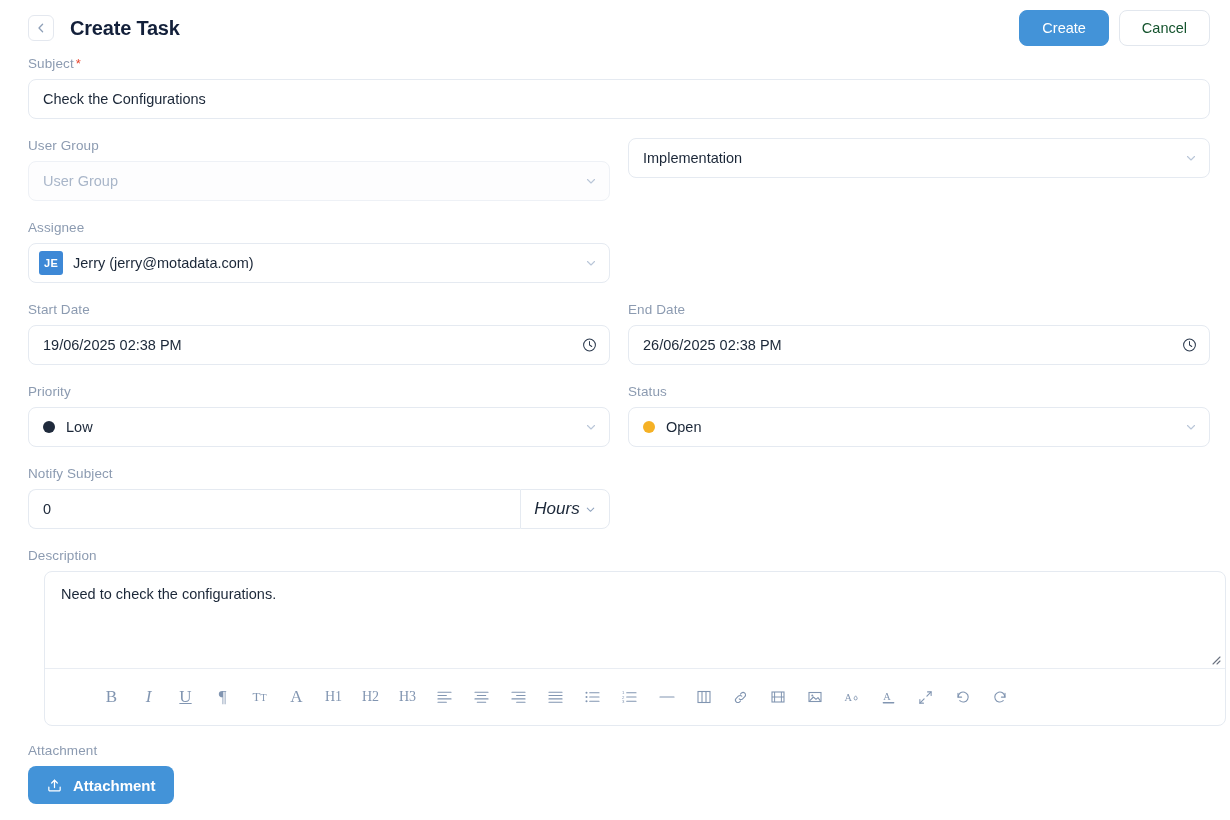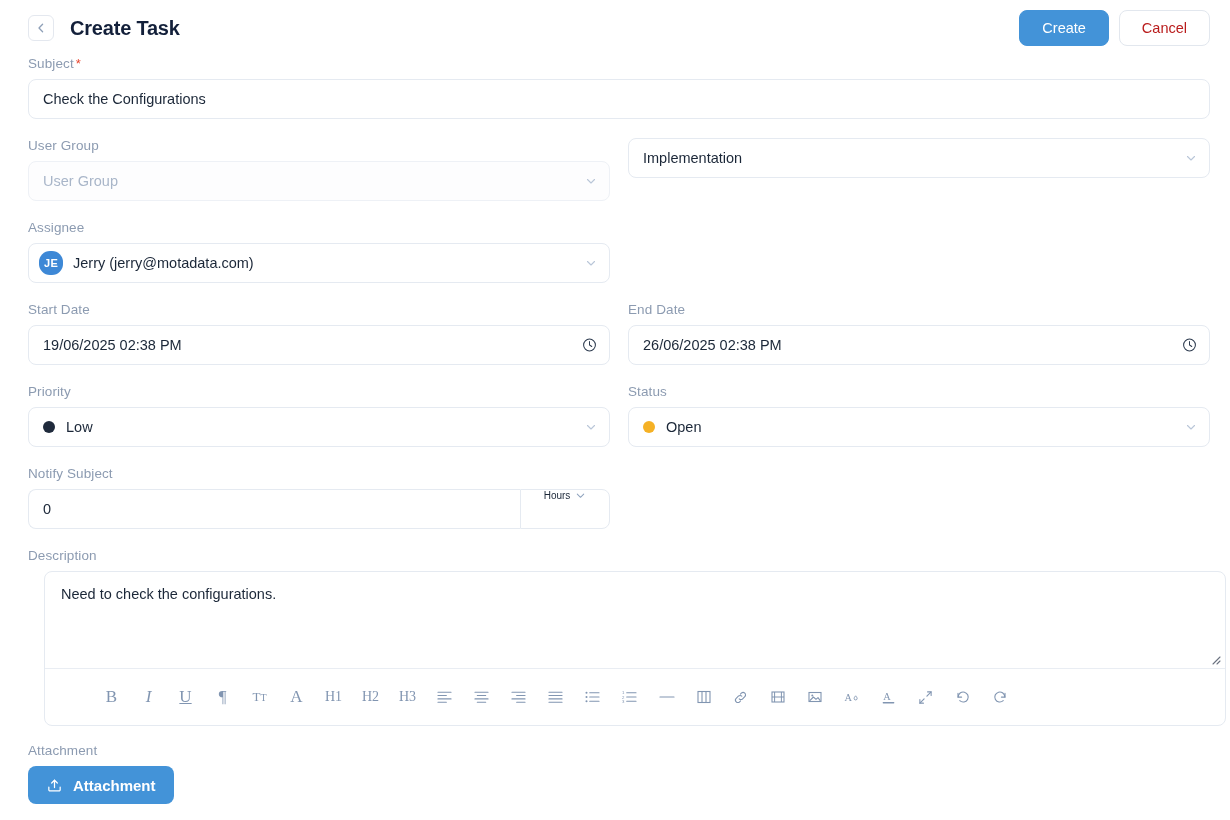--- a/index.html
+++ b/index.html
@@ -28,21 +28,21 @@
     font-size: 20px; font-weight: bold; letter-spacing: -0.2px;
     margin-left: 16px; color: #13203a;
   }
   .header-actions { margin-left: auto; display: flex; align-items: center; gap: 10px; }
   .btn {
     height: 36px; padding: 0 22px; border-radius: 8px; font-size: 14.5px;
     display: inline-flex; align-items: center; justify-content: center;
     cursor: pointer; border: 1px solid transparent; white-space: nowrap;
   }
   .btn-primary { background: #4393d8; color: #fff; border-color: #4393d8; }
-  .btn-secondary { background: #fff; color: #b91c1c; border-color: #e2e7ee; }
+  .btn-secondary { background: #fff; color: #14532d; border-color: #e2e7ee; }
 
   
   .form { padding: 0 20px 0 28px; }
   .row { display: flex; gap: 18px; }
   .col { width: 582px; flex: none; }
   .col-full { width: 1182px; flex: none; }
   .label {
     font-size: 13.5px; color: #8c9bb1; margin-bottom: 8px; display: block;
     letter-spacing: .1px;
   }
@@ -58,39 +58,39 @@
   .value { white-space: nowrap; overflow: hidden; text-overflow: ellipsis; }
   .caret {
     position: absolute; right: 12px; top: 50%; transform: translateY(-50%);
     width: 12px; height: 12px; pointer-events: none;
   }
   .clock {
     position: absolute; right: 12px; top: 50%; transform: translateY(-50%);
   }
   .dot { width: 12px; height: 12px; border-radius: 50%; flex: none; margin-right: 11px; }
   .avatar {
-    width: 24px; height: 24px; border-radius: 11px; background: #3d88d6; color: #fff;
+    width: 24px; height: 24px; border-radius: 3px; background: #3d88d6; color: #fff;
     font-size: 11px; font-weight: bold; display: flex; align-items: center;
     justify-content: center; margin-right: 10px; flex: none; letter-spacing: .3px;
   }
 
   
   .row + .row, .row + .block, .block + .row, .block + .block { margin-top: 19px; }
 
   
   .split { display: flex; width: 582px; }
   .split .num {
     flex: 1; height: 40px; border: 1px solid #e5eaf1; border-right: none;
     border-radius: 8px 0 0 8px; display: flex; align-items: center;
     padding: 0 14px; font-size: 14.5px; background: #fff;
   }
   .split .unit {
     width: 90px; height: 40px; border: 1px solid #e5eaf1; border-radius: 0 8px 8px 0;
-    display: flex; justify-content: center; gap: 5px;
-    font-size: 10px; background: #fff; cursor: pointer;
+    display: flex; align-items: center; justify-content: center; gap: 5px;
+    font-size: 17px; background: #fff; cursor: pointer; font-style: italic;
   }
 
   
   .editor-box {
     width: 1182px; border: 1px solid #e5eaf1; border-radius: 8px; background: #fff;
     overflow: hidden;
     margin-left: 16px;
   }
   .editor-area {
     height: 96px; padding: 14px 16px; font-size: 14.5px; color: #1b2738;

